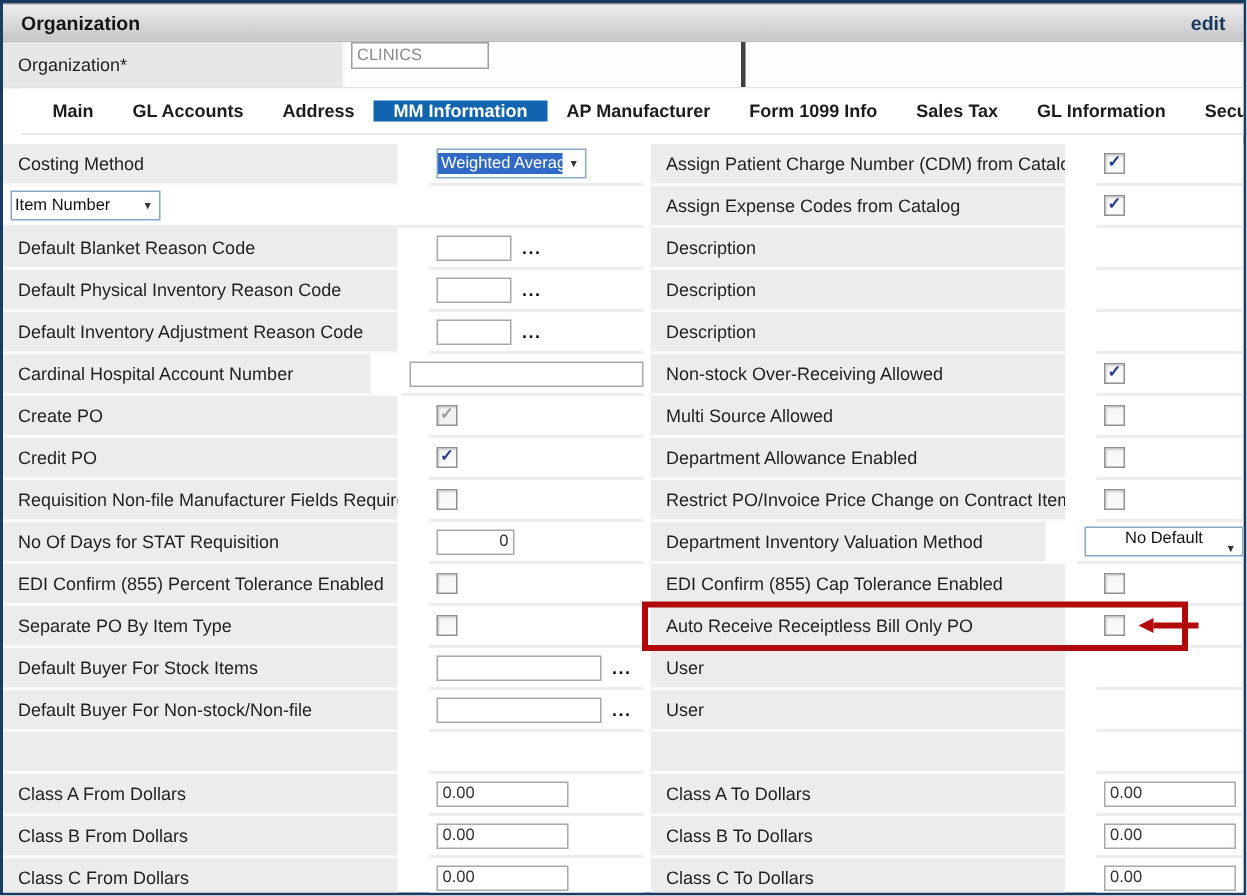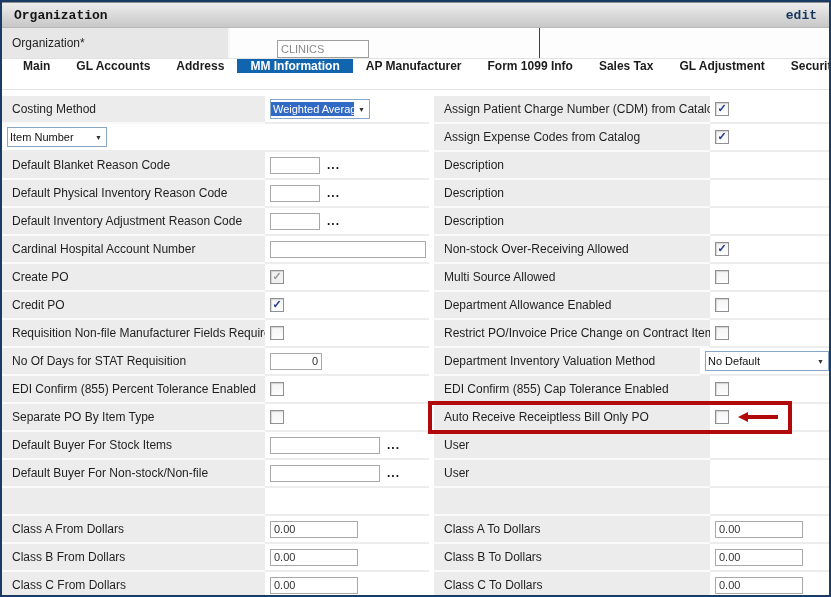--- a/index.html
+++ b/index.html
@@ -10,46 +10,45 @@
     font-family:"Liberation Sans", sans-serif;
     overflow:hidden;
   }
   
   .titlebar {
     height:26px; box-sizing:border-box;
     background:linear-gradient(#ededed,#c7c7c7);
     border-top:1px solid #8f8f8f; border-bottom:1px solid #b9b9b9;
     display:flex; justify-content:space-between; align-items:center;
     padding:0 12px;
-    font-family:Liberation Mono, monospace;
   }
   .title { font-size:13px; font-weight:bold; color:#141414; }
   .edit  { font-size:13px; font-weight:bold; color:#17365d; cursor:pointer; }
   
-  .org-row { height:30px; display:flex; align-items:stretch; border-bottom:1px solid #e2e2e2; background:#fdfdfd;gap:43px; }
+  .org-row { height:30px; display:flex; align-items:stretch; border-bottom:1px solid #e2e2e2; background:#fdfdfd; }
   .org-lbl {
     width:228px; box-sizing:border-box; background:#e7e7e7;
     display:flex; align-items:center; padding-left:10px;
     font-size:12px; color:#1f1f1f; border-right:2px solid #f6f6f6;
   }
-  .org-val { width:267px; box-sizing:border-box; display:flex; align-items:flex-end; padding-left:4px; border-right:1px solid #404040; }
+  .org-val { width:267px; box-sizing:border-box; display:flex; align-items:flex-start; padding-left:4px; border-right:3px solid #404040; }
   .org-input { width:84px; height:14px; border:1px solid #9e9e9e; font-family:inherit; font-size:11px; color:#8a8a8a; padding:1px 3px; }
   .org-extra { flex:1; }
   
-  .tabbar { height:30px; display:flex; align-items:flex-start; background:#fff; padding-left:8px; border-bottom:1px solid #e3e3e3; }
+  .tabbar { height:30px; display:flex; align-items:center; background:#fff; padding-left:8px; border-bottom:1px solid #e3e3e3;margin-left:12px; }
   .tab {
     display:flex; align-items:center; padding:0 13px;
     font-size:12px; font-weight:bold; color:#1c1c1c; cursor:pointer; white-space:nowrap;
   }
   .tab.active { background:#1065ae; color:#ffffff; }
   
   .form-grid { display:flex; margin-top:6px; }
   .half-left  { width:427px; }
   .half-right { width:395px; margin-left:5px; }
-  .row { height:28px; display:flex; position:relative; }
+  .row { height:28px; display:flex; position:relative;gap:21px; }
   .lbl {
     box-sizing:border-box; background:#ececec;
     border-bottom:2px solid #fafafa;
     display:flex; align-items:center; padding-left:10px;
     font-size:12px; color:#1f1f1f; white-space:nowrap; overflow:hidden;
   }
   .half-left  .lbl { width:263px; }
   .half-right .lbl { width:276px; }
   .val {
     flex:1; box-sizing:border-box; background:#ffffff;
@@ -62,21 +61,21 @@
   .txt.wide  { width:148px; }
   .txt.md    { width:102px; }
   .txt.num   { width:44px; text-align:right; }
   .txt.money { width:80px; text-align:left; }
   .ellipsis  { margin-left:7px; font-weight:bold; font-size:12px; letter-spacing:1px; color:#111; cursor:pointer; line-height:1; }
   .combo {
     box-sizing:border-box; height:20px; border:1px solid #89a7c6; background:#fff;
     display:flex; align-items:center; font-size:11px; color:#111; cursor:pointer;
   }
   .half-left  .combo { width:100px; }
-  .half-right .combo { width:124px; }
+  .half-right .combo { width:106px;flex-direction:column; }
   .combo .ct { padding:1px 2px; white-space:nowrap; overflow:hidden; }
   .combo.hl .ct { background:#316ac5; color:#fff; }
   .combo .ab { margin-left:auto; padding:0 4px; font-size:7px; color:#333; }
   .cb {
     box-sizing:border-box; width:14px; height:14px;
     border:1px solid #8e9094; background:linear-gradient(#f4f4f4,#fdfdfd);
     box-shadow:inset 1px 1px 1px rgba(0,0,0,0.14);
     display:flex; align-items:center; justify-content:center; cursor:pointer;
   }
   .cb .ck { font-size:11px; font-weight:bold; color:#223a8f; line-height:1; margin-top:-1px; }
@@ -110,21 +109,21 @@
   </div>
 
   <div class="tabbar">
       <div class="tab">Main</div>
       <div class="tab">GL Accounts</div>
       <div class="tab">Address</div>
       <div class="tab active">MM Information</div>
       <div class="tab">AP Manufacturer</div>
       <div class="tab">Form 1099 Info</div>
       <div class="tab">Sales Tax</div>
-      <div class="tab">GL Adjustment</div>
+      <div class="tab">GL Information</div>
       <div class="tab">Security Codes</div>
     </div>
 
   <div class="form-grid">
     <div class="half-left">
         <div class="row">
           <div class="lbl">Costing Method</div>
           <div class="val">
             <div class="combo hl">
               <span class="ct">Weighted Average</span>

